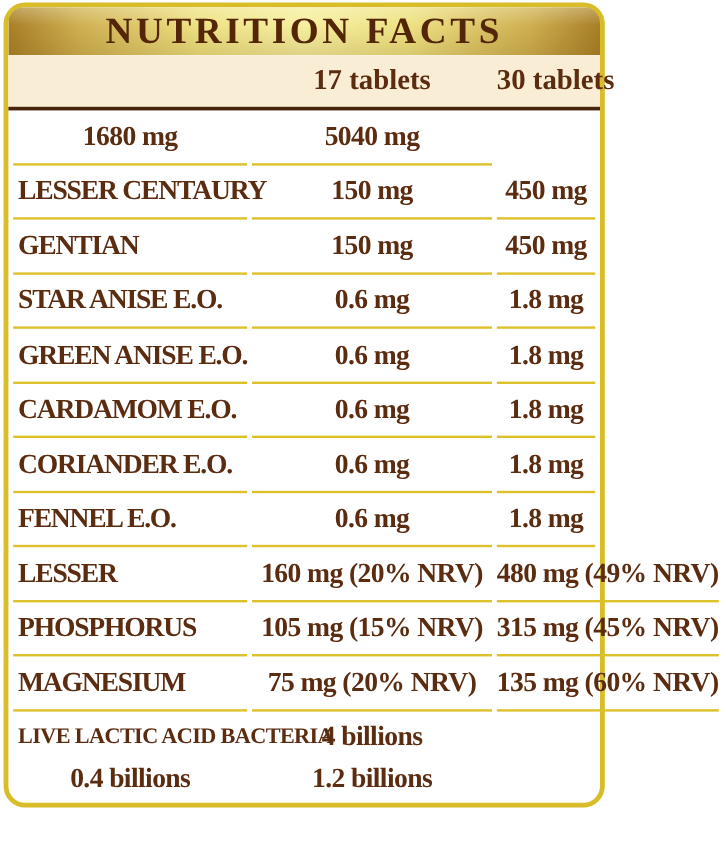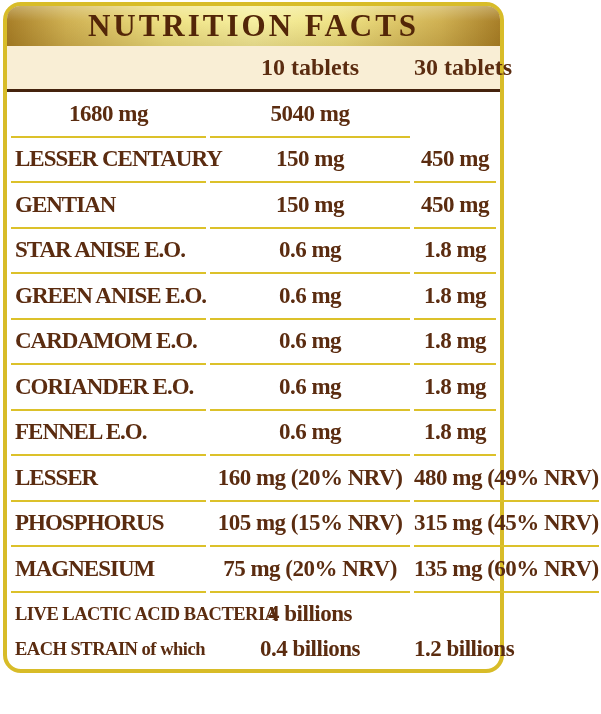--- a/index.html
+++ b/index.html
@@ -105,21 +105,21 @@
 <body style="--border_gold: #d8bc28; --separator_gold: #dcc12a; --rule_brown: #45230d; --text_brown: #5b2c10; --title_brown: #532608; --cream: #f9eed5; --header_gold_light: #f6efa0; --header_gold_dark: #a87f28;">
 
 <div class="card">
 
   <div class="header">
     <span class="title">NUTRITION FACTS</span>
   </div>
 
   <div class="grid-row colhead">
     <div class="cell"></div>
-    <div class="cell">10 tablets</div>
+    <div class="cell">17 tablets</div>
     <div class="cell">30 tablets</div>
   </div>
 
   <div>
     <div class="grid-row row">
       <div class="cell val">1680 mg</div>
       <div class="cell val">5040 mg</div>
     </div>
     <div class="grid-row row">
       <div class="cell label">LESSER CENTAURY</div>
@@ -172,19 +172,18 @@
       <div class="cell val">135 mg (60% NRV)</div>
     </div>
   </div>
 
   <div class="footer-block">
     <div class="grid-row footer-row">
       <div class="cell label">LIVE LACTIC ACID BACTERIA</div>
       <div class="cell val">4 billions</div>
     </div>
     <div class="grid-row footer-row">
-      <div class="cell label">EACH STRAIN of which</div>
       <div class="cell val">0.4 billions</div>
       <div class="cell val">1.2 billions</div>
     </div>
   </div>
 
 </div>
 
 </body></html>

